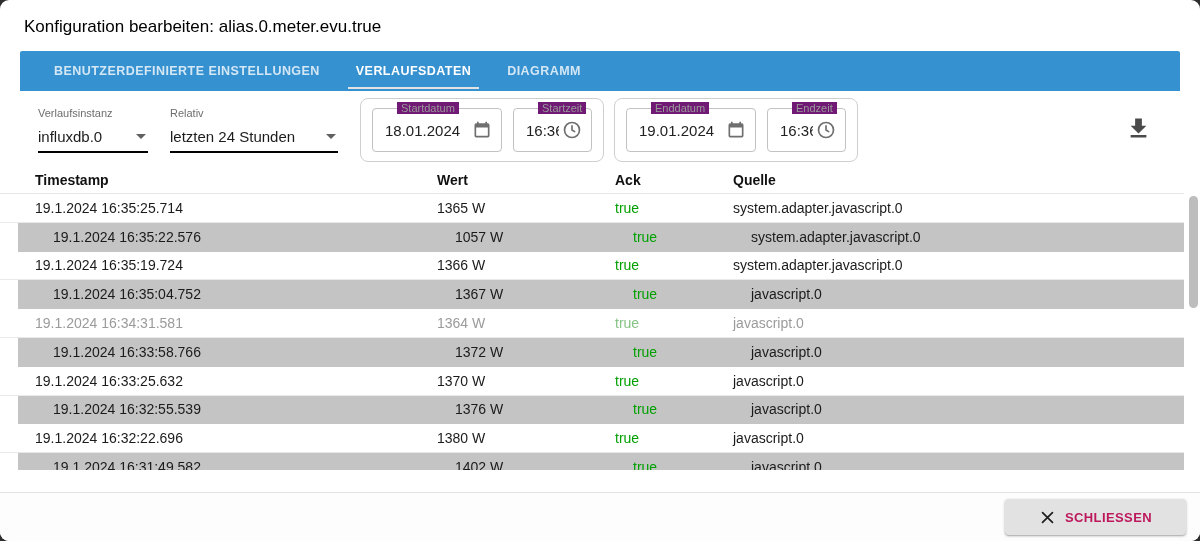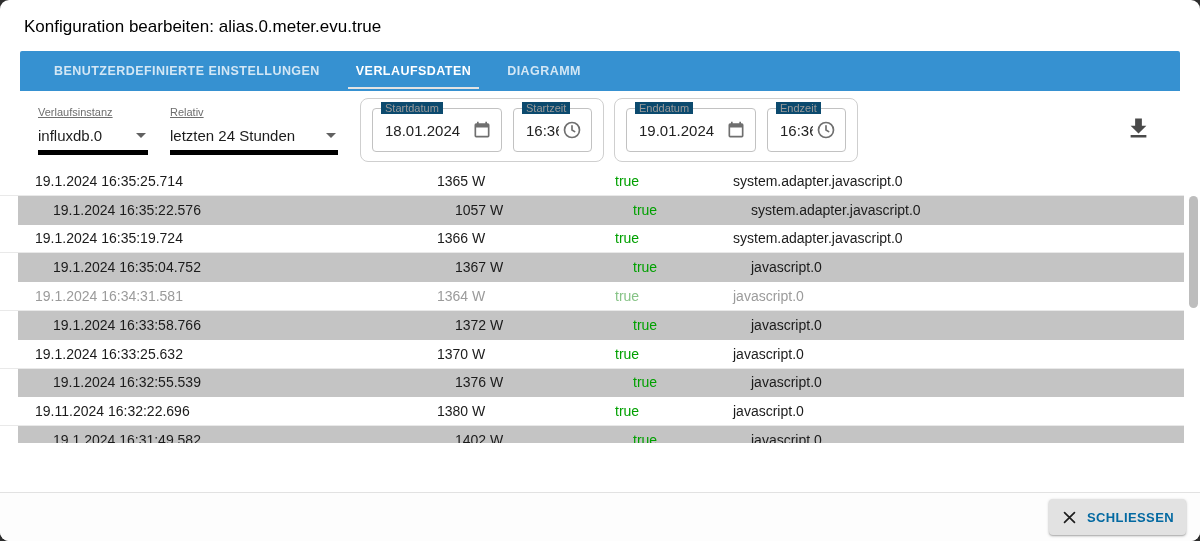--- a/index.html
+++ b/index.html
@@ -21,39 +21,39 @@
     color:rgba(255,255,255,.78); position:relative; text-transform:uppercase;
   }
   .tab.active { color:#fff; }
   .tab.active::after {
     content:""; position:absolute; left:10px; right:10px; bottom:2px; height:2px; background:#e3e3e3;
   }
 
   
   .filters { display:flex; align-items:center; padding:10px 0 8px 38px; height:76px; }
   .std-select-wrap { display:flex; flex-direction:column; margin-right:22px; }
-  .std-select-wrap .slabel { font-size:11px; color:#6e6e6e; margin-bottom:7px;text-decoration:underline; }
+  .std-select-wrap .slabel { font-size:11px; color:#6e6e6e; margin-bottom:7px; }
   .std-select {
     display:flex; align-items:center; justify-content:space-between;
-    border-bottom:5px solid #000000; padding:2px 2px 6px 0; font-size:15px; color:#1c1c1c; cursor:pointer;
+    border-bottom:2px solid #000000; padding:2px 2px 6px 0; font-size:15px; color:#1c1c1c; cursor:pointer;
   }
   .std-select.instance { width:110px; }
   .std-select.relative { width:168px;align-items:center; }
   .caret { width:0; height:0; border-left:5px solid transparent; border-right:5px solid transparent; border-top:5px solid #616161; margin-left:10px; }
 
   .group-box {
     border:1px solid #cfcfcf; border-radius:8px; padding:9px 11px; display:flex; gap:11px;
     margin-right:10px; background:#fff;
   }
   .outlined-field {
     position:relative; border:1px solid #c2c2c2; border-radius:4px; height:44px;
     display:flex; align-items:center; padding:0 6px 0 12px; background:#fff;
   }
   .outlined-field .flabel {
-    position:absolute; top:-7px; left:8px; background:#0c4a6e; padding:0 4px;
+    position:absolute; top:-7px; left:24px; background:#701a75; padding:0 4px;
     font-size:11px; color:#9a9a9a; white-space:nowrap;
   }
   .outlined-field .fvalue { font-size:15px; color:#222; white-space:nowrap; overflow:hidden; }
   .datefield .fvalue { width:84px; }
   .timefield .fvalue { width:33px; }
   .icon-btn { border:none; background:none; cursor:pointer; display:flex; align-items:center; padding:3px; }
 
   .download-btn { margin-left:auto; margin-right:48px; background:none; border:none; cursor:pointer; }
 
   
@@ -77,24 +77,24 @@
   .scrollbar-track { position:absolute; top:27px; right:2px; width:10px; bottom:0; }
   .scrollbar-thumb { position:absolute; top:2px; right:0; width:9px; height:112px; background:#bdbdbd; border-radius:5px; }
 
   
   .spacer { flex:1; }
   .footer {
     height:49px; border-top:1px solid #e2e2e2; display:flex; align-items:center;
     justify-content:flex-end; padding-right:14px; background:#fdfdfd;
   }
   .close-btn {
-    display:flex; align-items:center; gap:9px; height:36px; padding:0 12px;
+    display:flex; align-items:center; gap:9px; height:36px; padding:0 34px;
     background:#e2e2e2; border:none; border-radius:4px; cursor:pointer;
     font-family:"Liberation Sans", sans-serif; font-size:13px; font-weight:600; letter-spacing:.4px;
-    color:#0369a1; box-shadow:0 1px 3px rgba(0,0,0,.28), 0 1px 1px rgba(0,0,0,.12);
+    color:#be185d; box-shadow:0 1px 3px rgba(0,0,0,.28), 0 1px 1px rgba(0,0,0,.12);
     text-transform:uppercase;
   }
 </style>
 </head>
 <body>
 
 <div class="dialog">
 
   <div class="dialog-title">Konfiguration bearbeiten: alias.0.meter.evu.true</div>
 
@@ -168,20 +168,26 @@
 
     <button class="download-btn">
       <svg viewBox="0 0 24 24" width="27" height="27" fill="#4a4a4a">
           <path d="M5 20h14v-2.2H5V20zM19 9.5h-4V3H9v6.5H5l7 7 7-7z"></path>
         </svg>
     </button>
 
   </div>
 
   <div class="table-area">
+    <div class="thead">
+      <div>Timestamp</div>
+      <div>Wert</div>
+      <div>Ack</div>
+      <div>Quelle</div>
+    </div>
     <div class="tbody">
         <div class="trow">
           <div class="tcell timestamp">19.1.2024 16:35:25.714</div>
           <div class="tcell wert">1365 W</div>
           <div class="tcell ack">true</div>
           <div class="tcell quelle">system.adapter.javascript.0</div>
         </div>
         <div class="trow alt">
           <div class="tcell timestamp">19.1.2024 16:35:22.576</div>
           <div class="tcell wert">1057 W</div>
@@ -218,21 +224,21 @@
           <div class="tcell ack">true</div>
           <div class="tcell quelle">javascript.0</div>
         </div>
         <div class="trow alt">
           <div class="tcell timestamp">19.1.2024 16:32:55.539</div>
           <div class="tcell wert">1376 W</div>
           <div class="tcell ack">true</div>
           <div class="tcell quelle">javascript.0</div>
         </div>
         <div class="trow">
-          <div class="tcell timestamp">19.11.2024 16:32:22.696</div>
+          <div class="tcell timestamp">19.1.2024 16:32:22.696</div>
           <div class="tcell wert">1380 W</div>
           <div class="tcell ack">true</div>
           <div class="tcell quelle">javascript.0</div>
         </div>
         <div class="trow alt">
           <div class="tcell timestamp">19.1.2024 16:31:49.582</div>
           <div class="tcell wert">1402 W</div>
           <div class="tcell ack">true</div>
           <div class="tcell quelle">javascript.0</div>
         </div>

